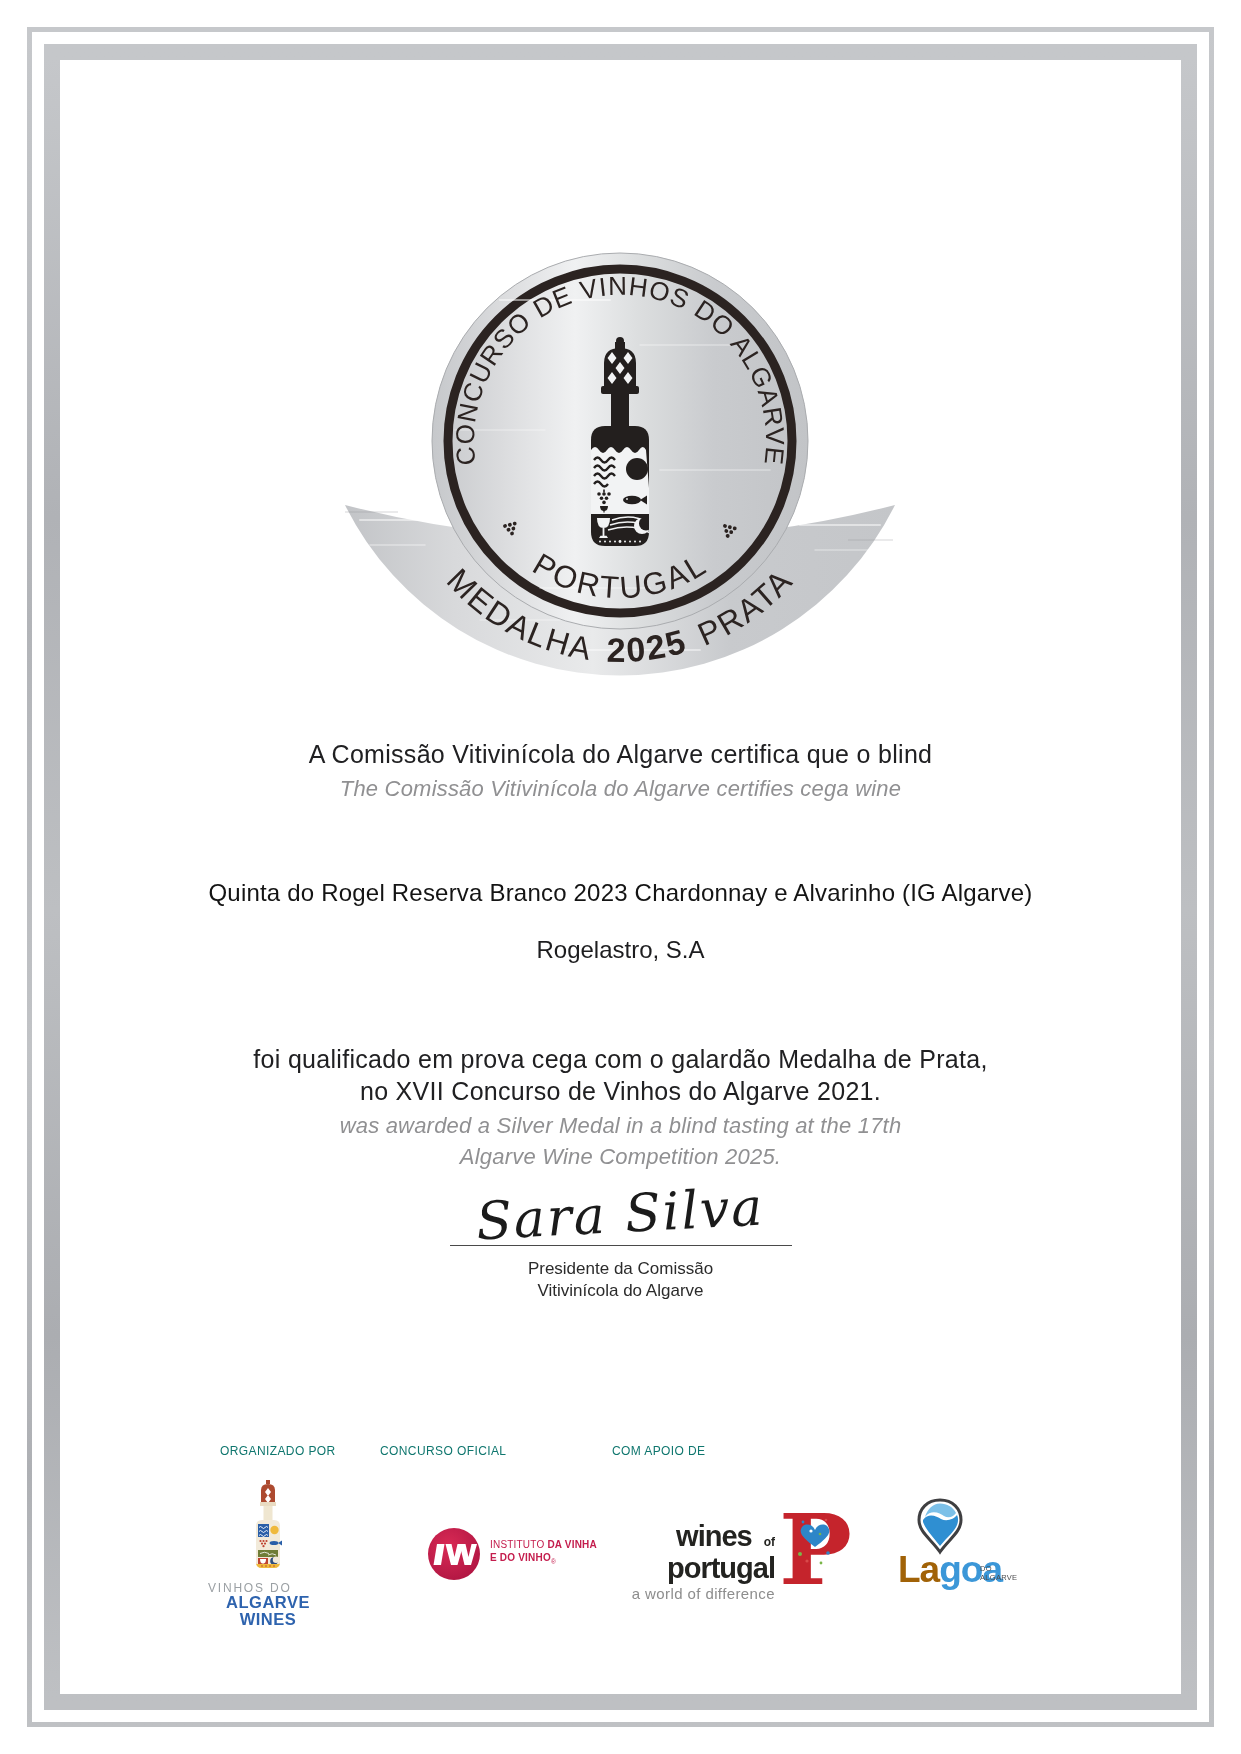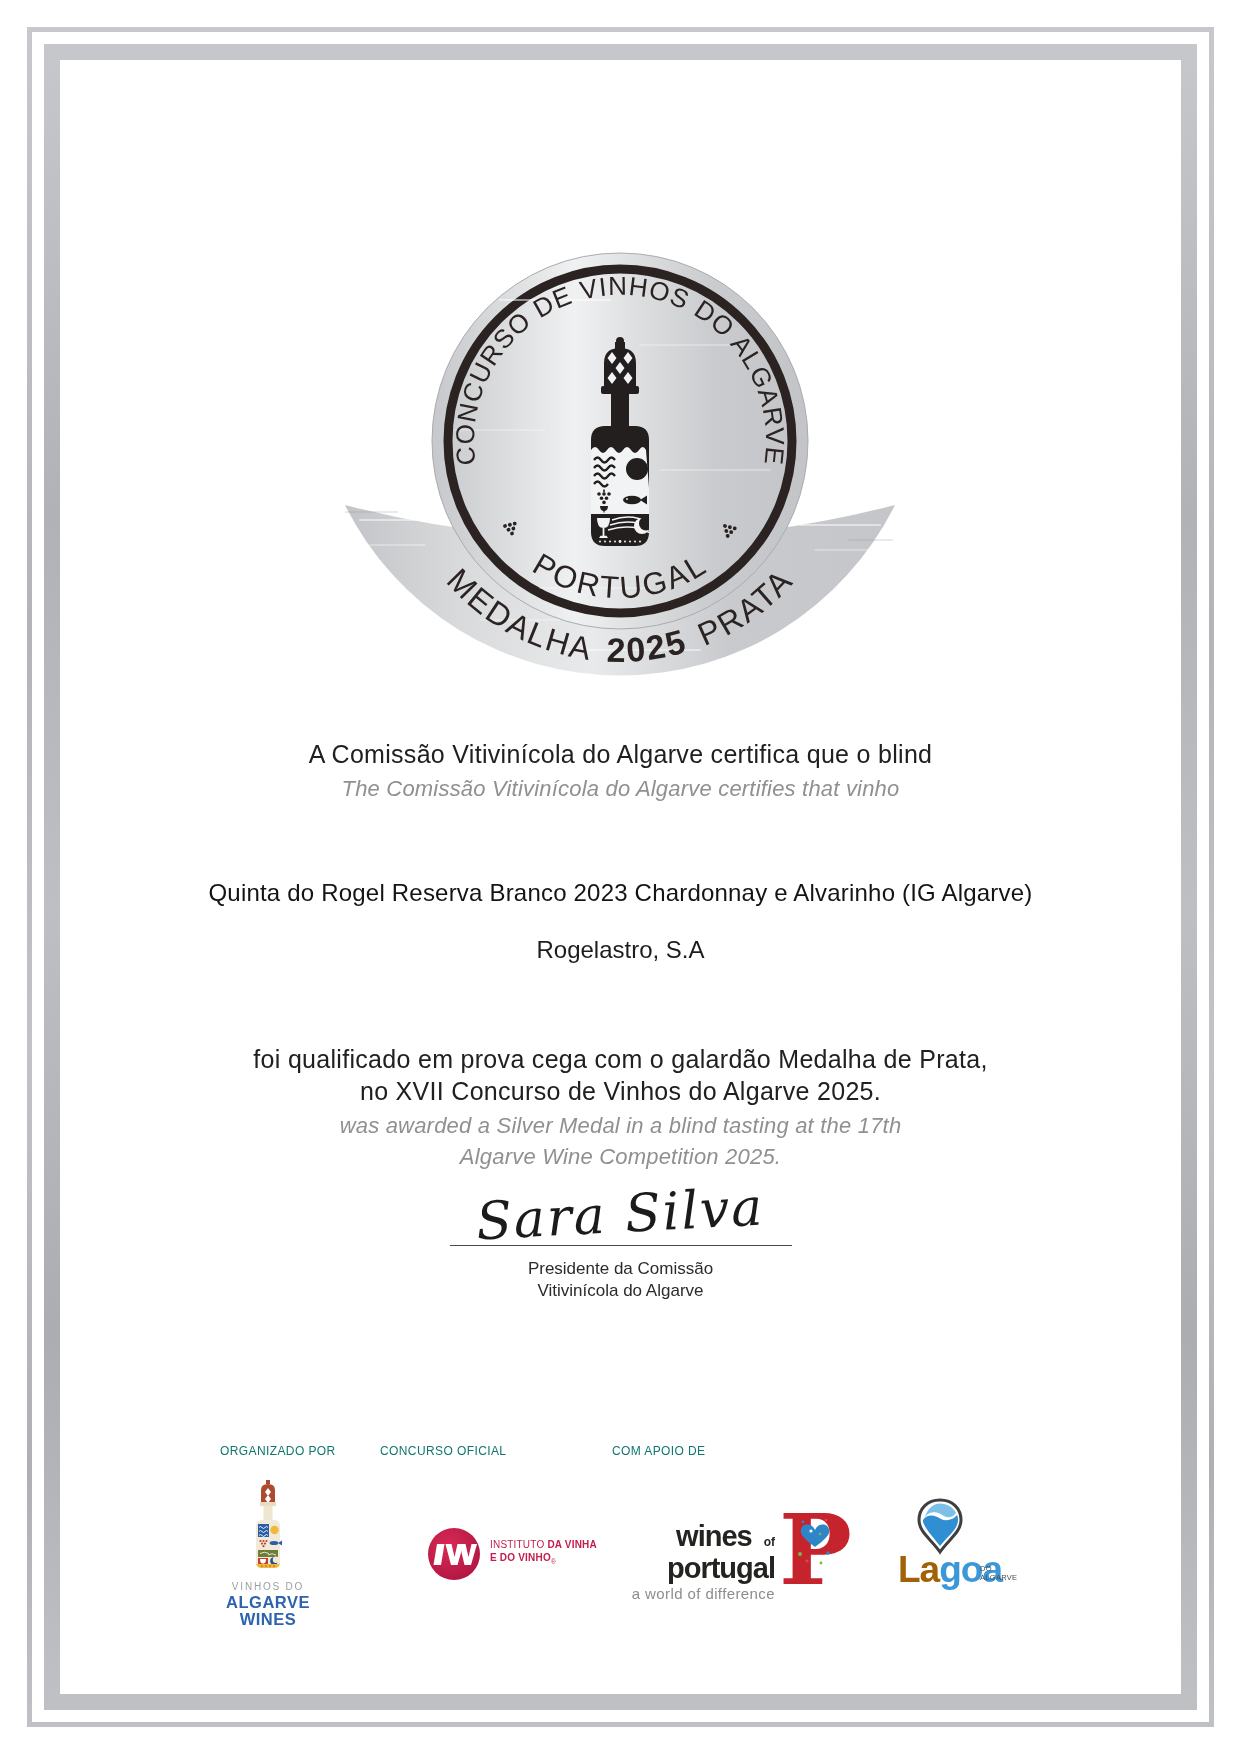--- a/index.html
+++ b/index.html
@@ -24,22 +24,22 @@
   .wine-name{font-size:24px;color:#141414;letter-spacing:.2px;}
   .producer{font-size:24px;color:#1d1d1f;}
   .sig-name{
     font-family:"DejaVu Serif", serif;font-style:italic;font-size:52px;color:#1b1b1b;
     display:inline-block;transform:rotate(-3deg);letter-spacing:2px;
   }
   .sig-line{position:absolute;left:450px;top:1245px;width:342px;border-top:1.6px solid #4a4a4a;}
   .sig-title{font-size:17px;color:#2b2b2b;}
   
   .f-label{position:absolute;top:1444px;font-size:12px;color:#0f766e;letter-spacing:.4px;text-align:center;}
-  .aw-kicker{position:absolute;left:208px;top:1581px;width:120px;text-align:center;
-    font-size:10px;letter-spacing:1.8px;color:#9ba0a4;}
+  .aw-kicker{position:absolute;left:208px;top:1581px;width:120px;
+    font-size:12px;letter-spacing:1.8px;color:#9ba0a4;}
   .aw-name{position:absolute;left:208px;top:1594px;width:120px;text-align:center;
     font-size:16.5px;font-weight:700;color:#2e63ae;line-height:17px;letter-spacing:.5px;}
   .ivv-text{position:absolute;left:490px;top:1539px;font-size:10px;color:#c41d4d;line-height:12.5px;letter-spacing:.2px;}
   .ivv-text b{font-weight:700;margin-top:20px;}
   .ivv-reg{font-size:6.5px;vertical-align:sub;}
   .wop{position:absolute;left:612px;top:1523px;width:163px;text-align:right;color:#232320;}
   .wop-l1,.wop-l2{font-size:29px;font-weight:700;letter-spacing:-1px;line-height:26px;}
   .wop-of{font-size:12px;font-weight:700;letter-spacing:0;margin-left:12px;}
   .wop-tag{font-size:15px;color:#8d8d8d;letter-spacing:.4px;margin-top:4px;font-weight:400;}
   .wop-p{position:absolute;left:779px;top:1502px;font-family:"DejaVu Serif", serif;
@@ -188,27 +188,27 @@
           <circle cx="625" cy="541.5" r="1"></circle>
         <circle cx="630" cy="541.5" r="1"></circle>
           <circle cx="635" cy="541.5" r="1"></circle>
           <circle cx="640" cy="541.5" r="1"></circle>
       </g>
     </g>
   </g>
 </svg>
 
 <div class="line pt-text" style="top:740px">A Comissão Vitivinícola do Algarve certifica que o blind</div>
-<div class="line en-text" style="top:776px">The Comissão Vitivinícola do Algarve certifies that vinho</div>
+<div class="line en-text" style="top:776px">The Comissão Vitivinícola do Algarve certifies cega wine</div>
 
 <div class="line wine-name" style="top:879px">Quinta do Rogel Reserva Branco 2023 Chardonnay e Alvarinho (IG Algarve)</div>
 <div class="line producer" style="top:936px">Rogelastro, S.A</div>
 
 <div class="line pt-text" style="top:1045px">foi qualificado em prova cega com o galardão Medalha de Prata,</div>
-<div class="line pt-text" style="top:1077px">no XVII Concurso de Vinhos do Algarve 2025.</div>
+<div class="line pt-text" style="top:1077px">no XVII Concurso de Vinhos do Algarve 2021.</div>
 <div class="line en-text" style="top:1113px">was awarded a Silver Medal in a blind tasting at the 17th</div>
 <div class="line en-text" style="top:1144px">Algarve Wine Competition 2025.</div>
 
 <div class="sig-line"></div>
 <div class="line" style="top:1184px">
   <span class="sig-name">Sara Silva</span>
 </div>
 <div class="line sig-title" style="top:1259px">Presidente da Comissão</div>
 <div class="line sig-title" style="top:1281px">Vitivinícola do Algarve</div>
 

